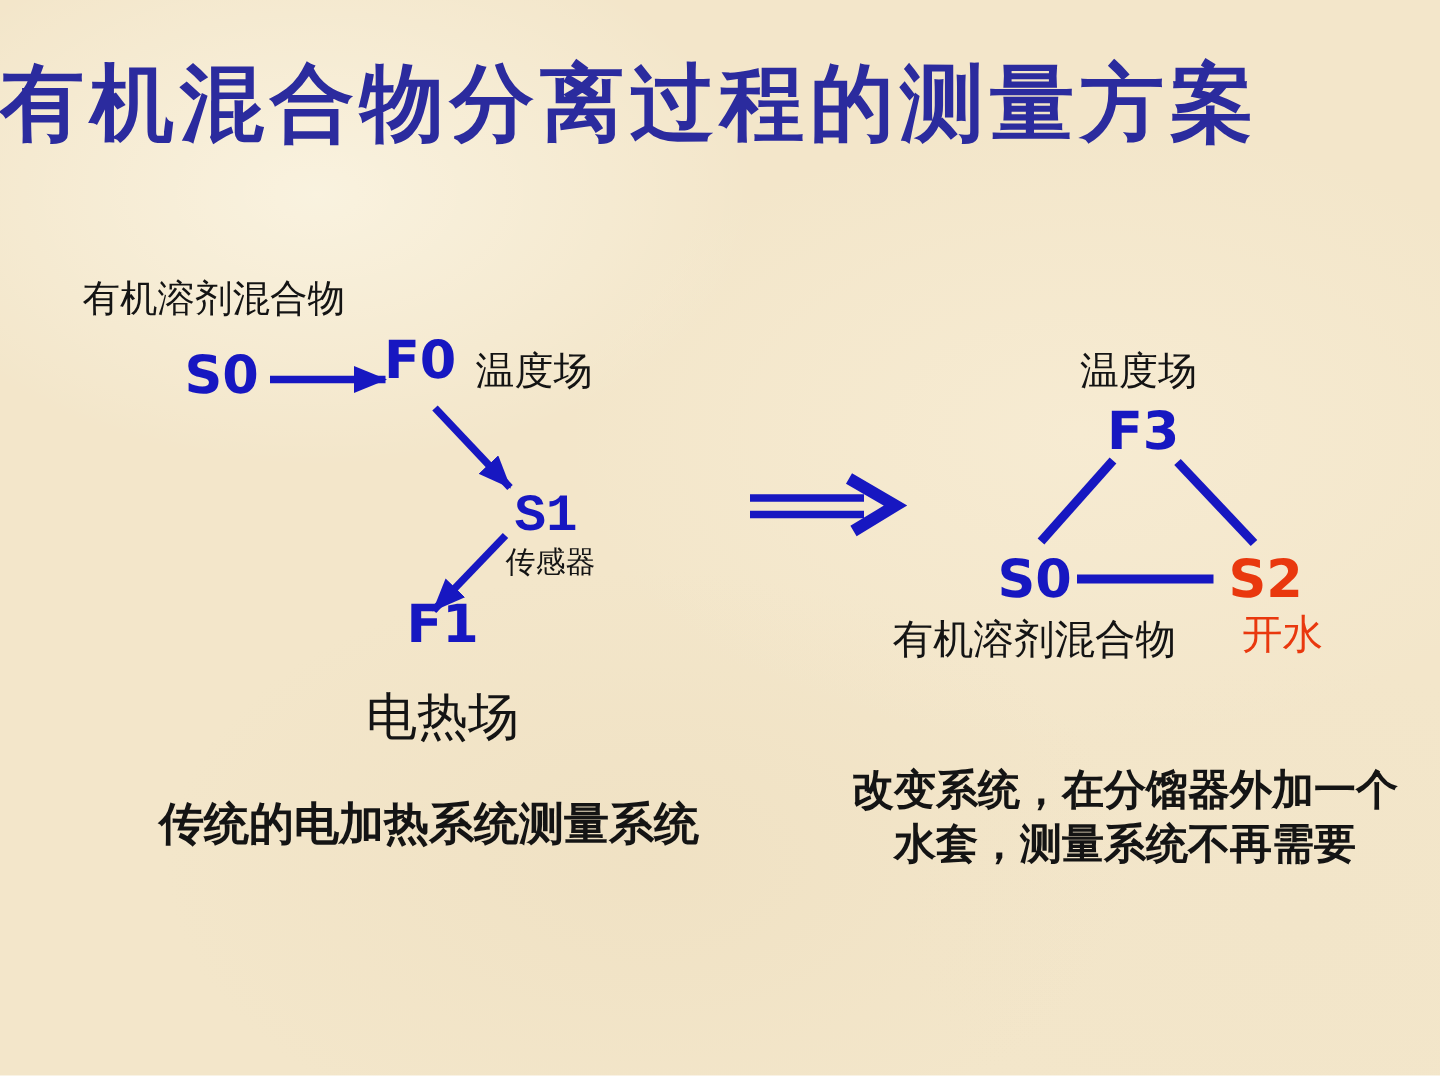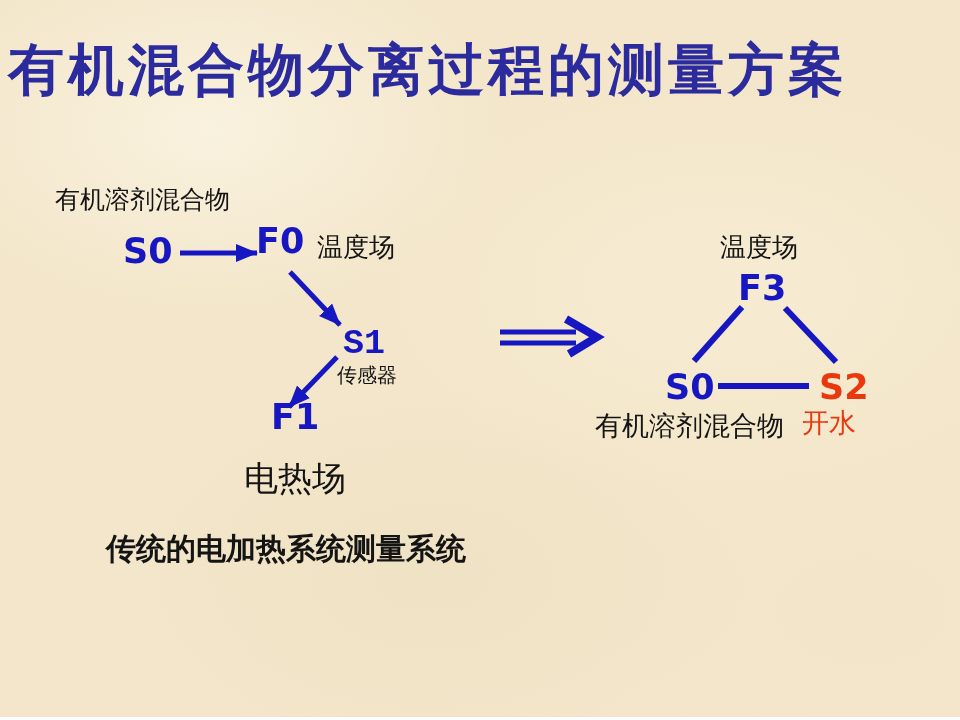--- a/index.html
+++ b/index.html
@@ -16,21 +16,21 @@
       radial-gradient(ellipse 380px 240px at 90% 85%, rgba(241,228,200,0.5), rgba(241,228,200,0) 70%);
     font-family: "Liberation Serif", serif;
   }
   .bottom-strip {
     position: absolute; left: 0; right: 0; bottom: 0; height: 3px;
     background: #ffffff;
   }
   .title {
     position: absolute;
     left: 0; top: 40px; width: 856px;
-    text-align: center;
+    text-align: left;
     font-family: "Liberation Serif", serif;
     font-weight: bold;
     font-size: 56px;
     line-height: 1.1;
     letter-spacing: 4px;
     color: #2b2b9e;
     white-space: nowrap;
   }
   .lbl {
     position: absolute;
@@ -115,17 +115,21 @@
   <div class="lbl" style="left:720px; top:233px; font-size:26px;">温度场</div>
 
   <div class="node" style="left:738px; top:271px;">F3</div>
 
   <div class="node" style="left:665px; top:370px;">S0</div>
 
   <div class="node red" style="left:819px; top:370px;text-align:center;">S2</div>
 
   <div class="lbl" style="left:595px; top:411px; font-size:27px;">有机溶剂混合物</div>
 
-  <div class="lbl red-lbl" style="left:802px; top:408px; font-size:27px;">开水</div>
+  <div class="lbl red-lbl" style="left:828px; top:408px; font-size:27px;">开水</div>
 
+  <div class="caption" style="left:556px; top:510px; width:388px; font-size:28px; line-height:36px;">
+    <div>改变系统，在分馏器外加一个</div>
+    <div>水套，测量系统不再需要</div>
+  </div>
 
   <div class="bottom-strip"></div>
 </div>
 
 </body></html>

